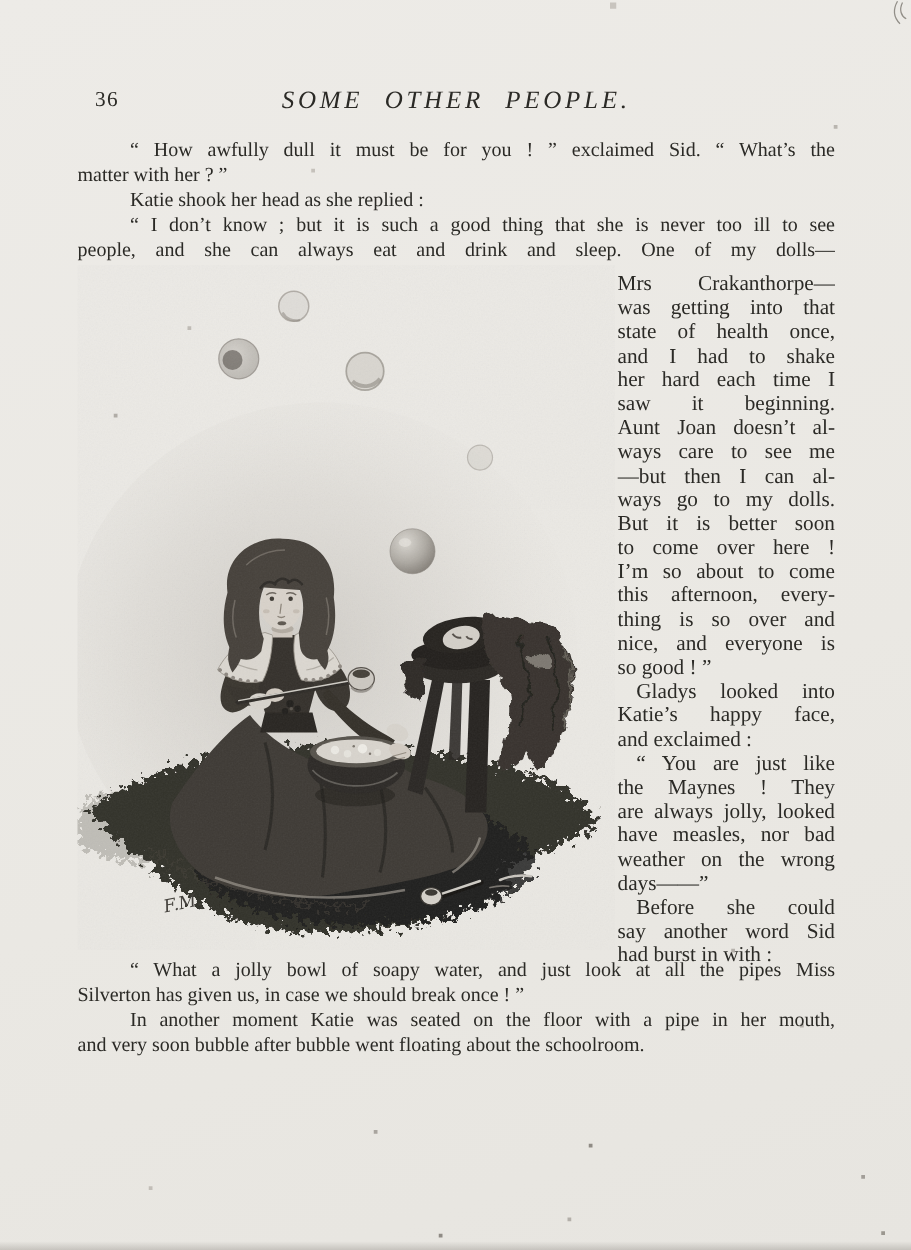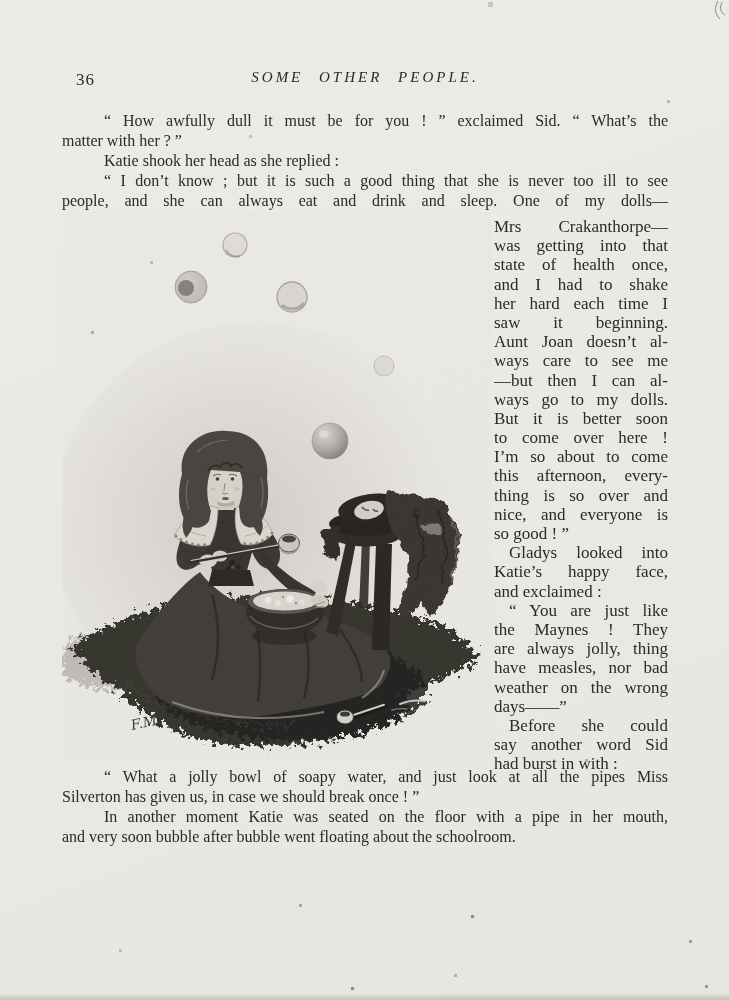--- a/index.html
+++ b/index.html
@@ -23,21 +23,21 @@
       690px 941px 0 1px #a29e98, 641px 820px 0 1px #b5b1ab, 120px 950px 0 1px #c2beb8,
       668px 101px 0 1px #b9b5af, 490px 4px 0 2px #c8c4be, 92px 332px 0 1px #b1ada7,
       352px 988px 0 1px #8f8b85, 706px 986px 0 1px #9b978f, 250px 136px 0 1px #c5c1bb,
       586px 760px 0 1px #b5b1ab, 151px 262px 0 1px #c0bcb6;
   }
   .corner-mark { position: absolute; top: 0; left: 704px; }
 
   .header { position: absolute; top: 69px; left: 62px; width: 606px; height: 24px; }
   .pagenum { position: absolute; left: 14px; top: 1px; font-size: 17px; letter-spacing: 1px; }
   .title {
-    text-align: center; font-style: italic; font-size: 15px;
+    text-align: center; font-style: italic; font-size: 20px;
     letter-spacing: 3px; word-spacing: 9px; white-space: nowrap;
   }
 
   .textline {
     text-align: justify; text-align-last: justify;
     overflow: hidden; white-space: normal;
   }
   .textline.end { text-align-last: left; }
 
   .top-block, .bottom-block { position: absolute; left: 62px; width: 606px; }
@@ -273,21 +273,21 @@
       <div class="textline">I’m so about to come</div>
       <div class="textline">this afternoon, every-</div>
       <div class="textline">thing is so over and</div>
       <div class="textline">nice, and everyone is</div>
       <div class="textline end">so good ! ”</div>
       <div class="textline ind">Gladys looked into</div>
       <div class="textline">Katie’s happy face,</div>
       <div class="textline end">and exclaimed :</div>
       <div class="textline ind">“ You are just like</div>
       <div class="textline">the Maynes !  They</div>
-      <div class="textline">are always jolly, thing</div>
+      <div class="textline">are always jolly, looked</div>
       <div class="textline">have measles, nor bad</div>
       <div class="textline">weather on the wrong</div>
       <div class="textline end">days——”</div>
       <div class="textline ind">Before she could</div>
       <div class="textline">say another word Sid</div>
       <div class="textline end">had burst in with :</div>
     </div>
 
   <div class="bottom-block">
 

